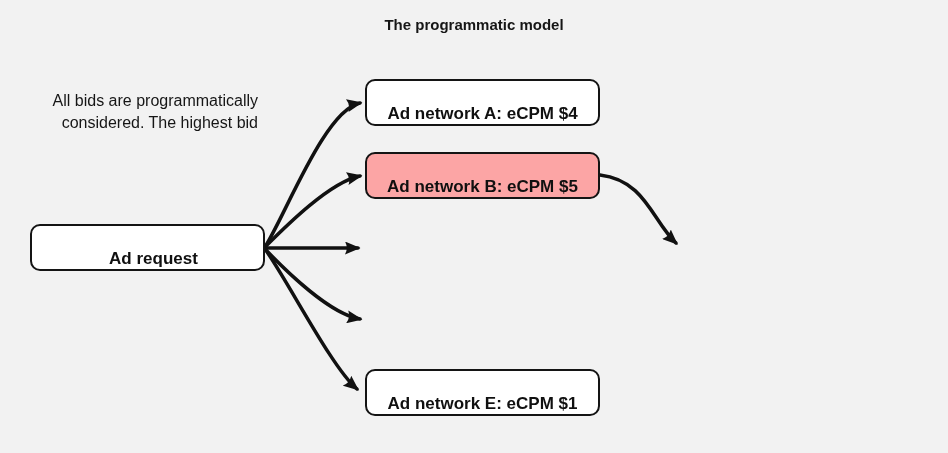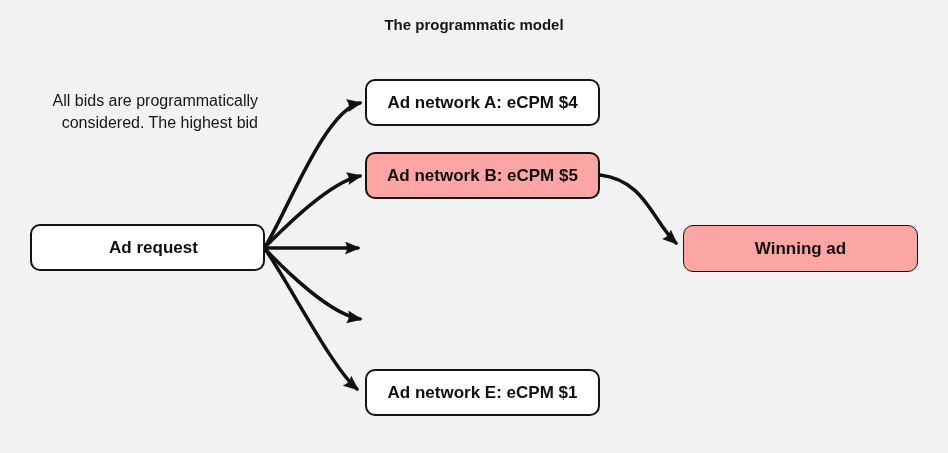--- a/index.html
+++ b/index.html
@@ -34,21 +34,21 @@
   }
   .node {
     position: absolute;
     width: 235px;
     height: 47px;
     box-sizing: border-box;
     background: #ffffff;
     border: 2px solid #141414;
     border-radius: 10px;
     display: flex;
-    align-items: center;
+    align-items: flex-end;
     justify-content: center;
     font-size: 17px;
     font-weight: bold;
     color: #101010;
   }
   .node.green { background: #fca5a5; }
   .node.thin-border { border-width: 1.5px; }
   #node-ad-request { left: 30px;  top: 224px; padding-left: 12px; }
   #node-net-a      { left: 365px; top: 79px;  }
   #node-net-b      { left: 365px; top: 152px; }
@@ -105,17 +105,14 @@
   <div class="node green" id="node-net-b">
     <span>Ad network B: eCPM $5</span>
   </div>
 
 
 
   <div class="node" id="node-net-e">
     <span>Ad network E: eCPM $1</span>
   </div>
 
-  <div class="node green thin-border" id="node-winning">
-    <span>Winning ad</span>
-  </div>
 
 </div>
 
 </body></html>

